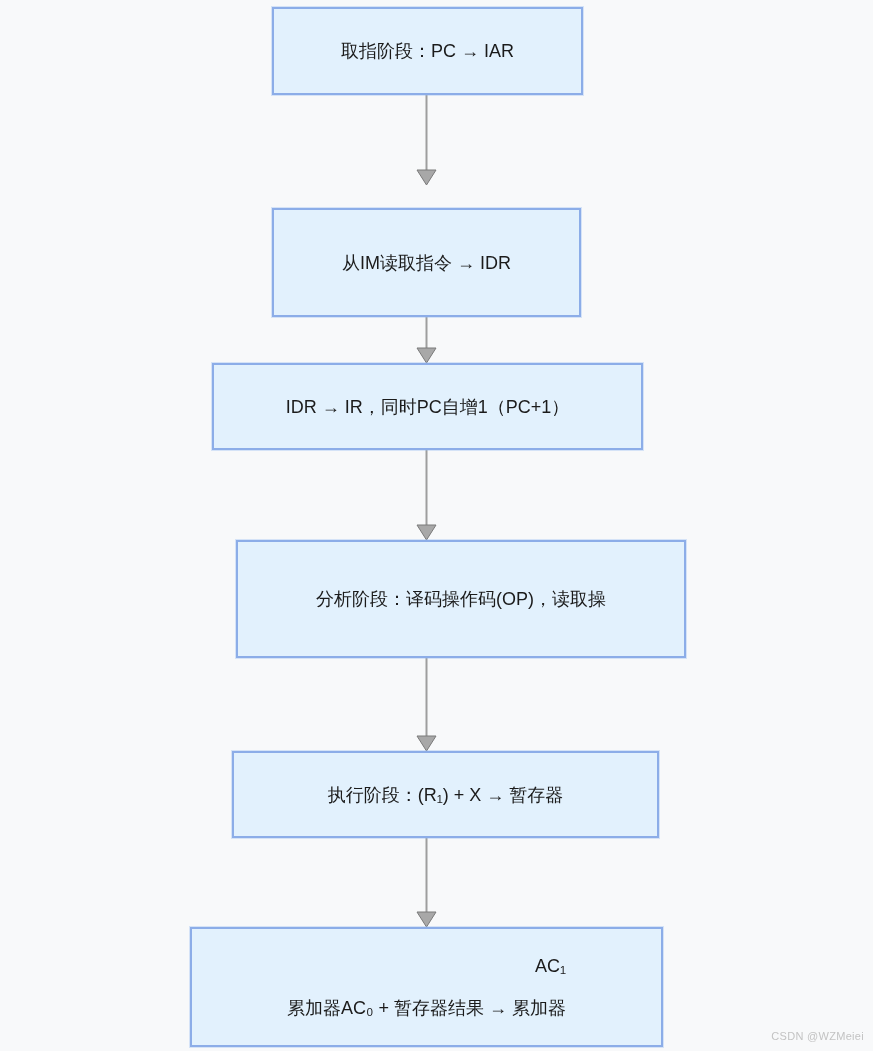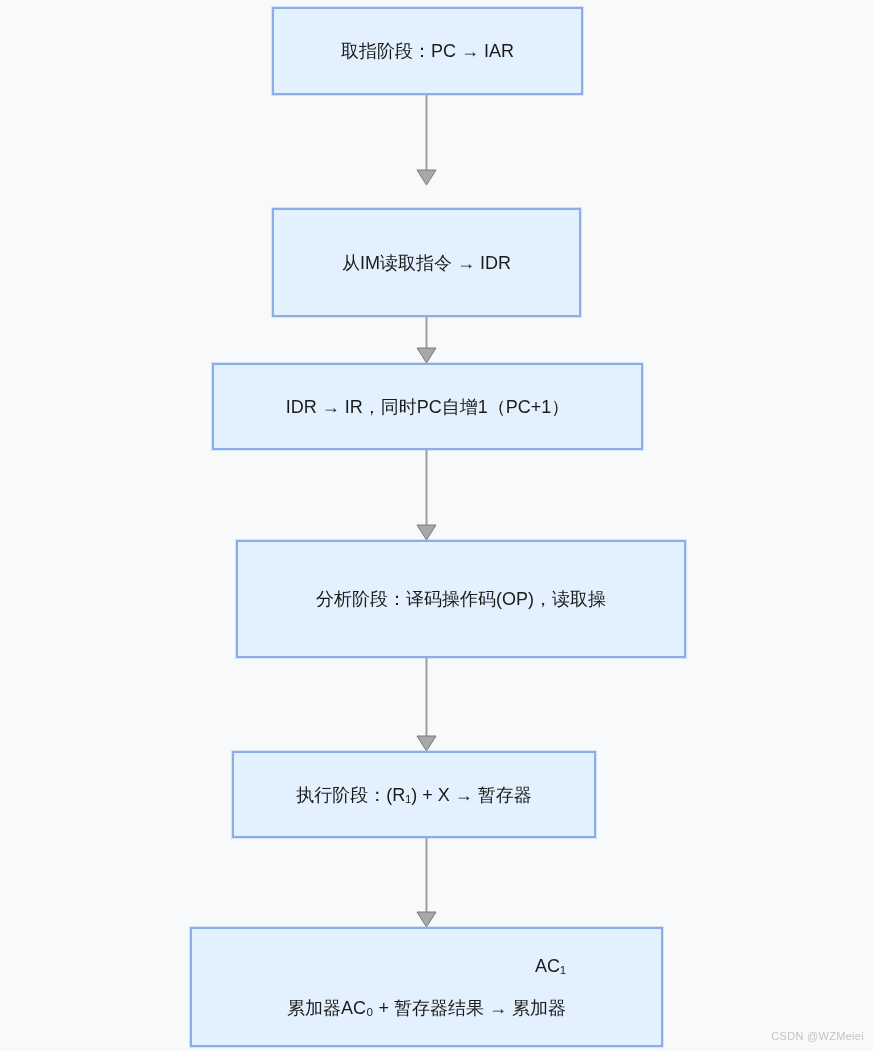--- a/index.html
+++ b/index.html
@@ -35,21 +35,21 @@
     text-align: right;
     color: #1b1b1b;
     font-size: 18px;
     line-height: 42px;
   }
   .node-text .line { display: block; white-space: nowrap; }
   .n1 { left: 272px; top: 7px;   width: 311px; height: 88px;  }
   .n2 { left: 272px; top: 185px; width: 309px; height: 109px; margin-top: 23px;  }
   .n3 { left: 212px; top: 363px; width: 431px; height: 87px;  }
   .n4 { left: 192px; top: 540px; width: 450px; height: 118px; margin-left: 44px; }
-  .n5 { left: 232px; top: 751px; width: 364px; height: 87px;  }
+  .n5 { left: 232px; top: 751px; width: 427px; height: 87px;  }
   .n6 { left: 190px; top: 927px; width: 473px; height: 120px; }
   .watermark {
     position: absolute;
     right: 9px;
     bottom: 9px;
     font-size: 11px;
     color: #c3c3c3;
     letter-spacing: 0.3px;
   }
 </style>

